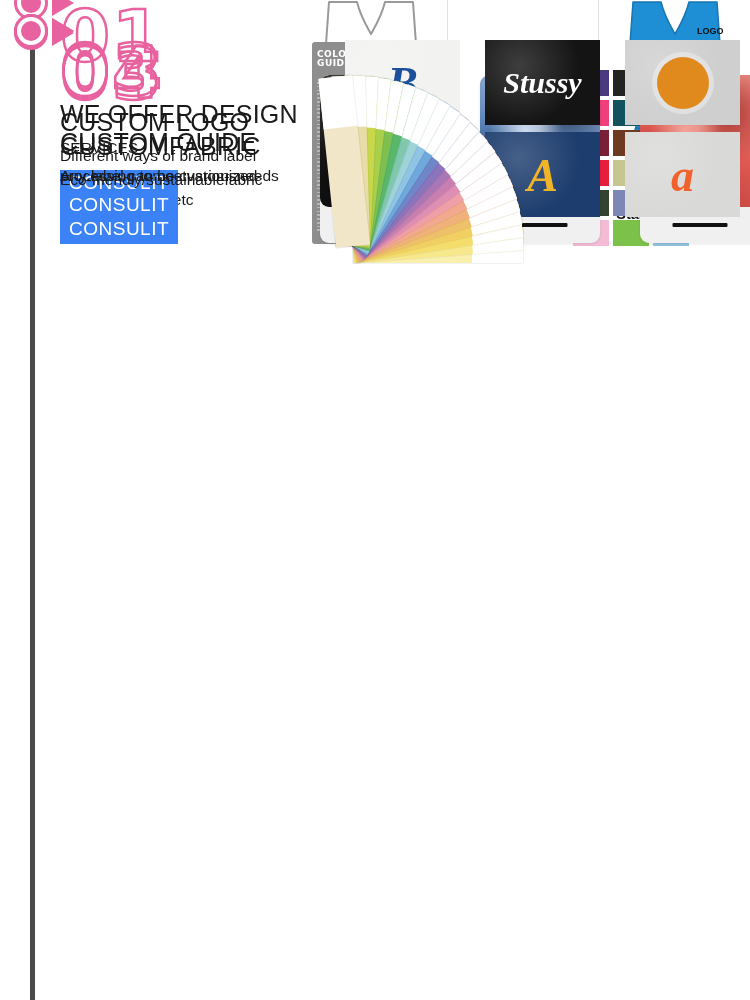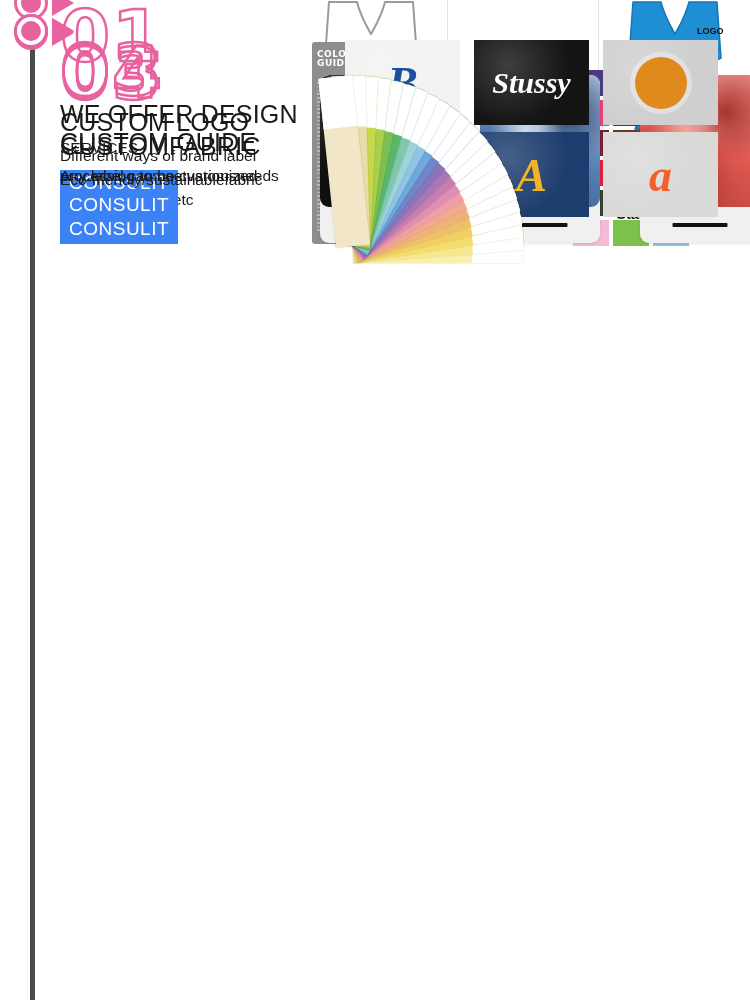--- a/index.html
+++ b/index.html
@@ -104,21 +104,21 @@
     width:120px; height:168px; background:#f0f0f0; border-radius:9px;
     overflow:hidden; position:relative; box-shadow:0 1px 3px rgba(0,0,0,.10);
   }
   .fabric-img{ width:120px; height:132px; border-radius:9px; position:relative; overflow:hidden; }
   .fabric-bar{ position:absolute; bottom:16px; left:50%; transform:translateX(-50%);
                width:55px; height:4px; background:#111; border-radius:1px; }
 
   
   .logo-grid{
     position:absolute; left:345px; top:40px;
-    display:grid; grid-template-columns:repeat(3,115px); grid-auto-rows:85px; gap:7px 14px;
+    display:grid; grid-template-columns:repeat(3,115px); grid-auto-rows:85px; gap:7px 25px;
   }
   .logo-cell{ width:115px; height:85px; overflow:hidden; position:relative; }
 </style>
 </head>
 <body>
 
 <div class="timeline-line"></div>
 
 <div class="section s01">
   <div class="marker" style="top:-14px">

